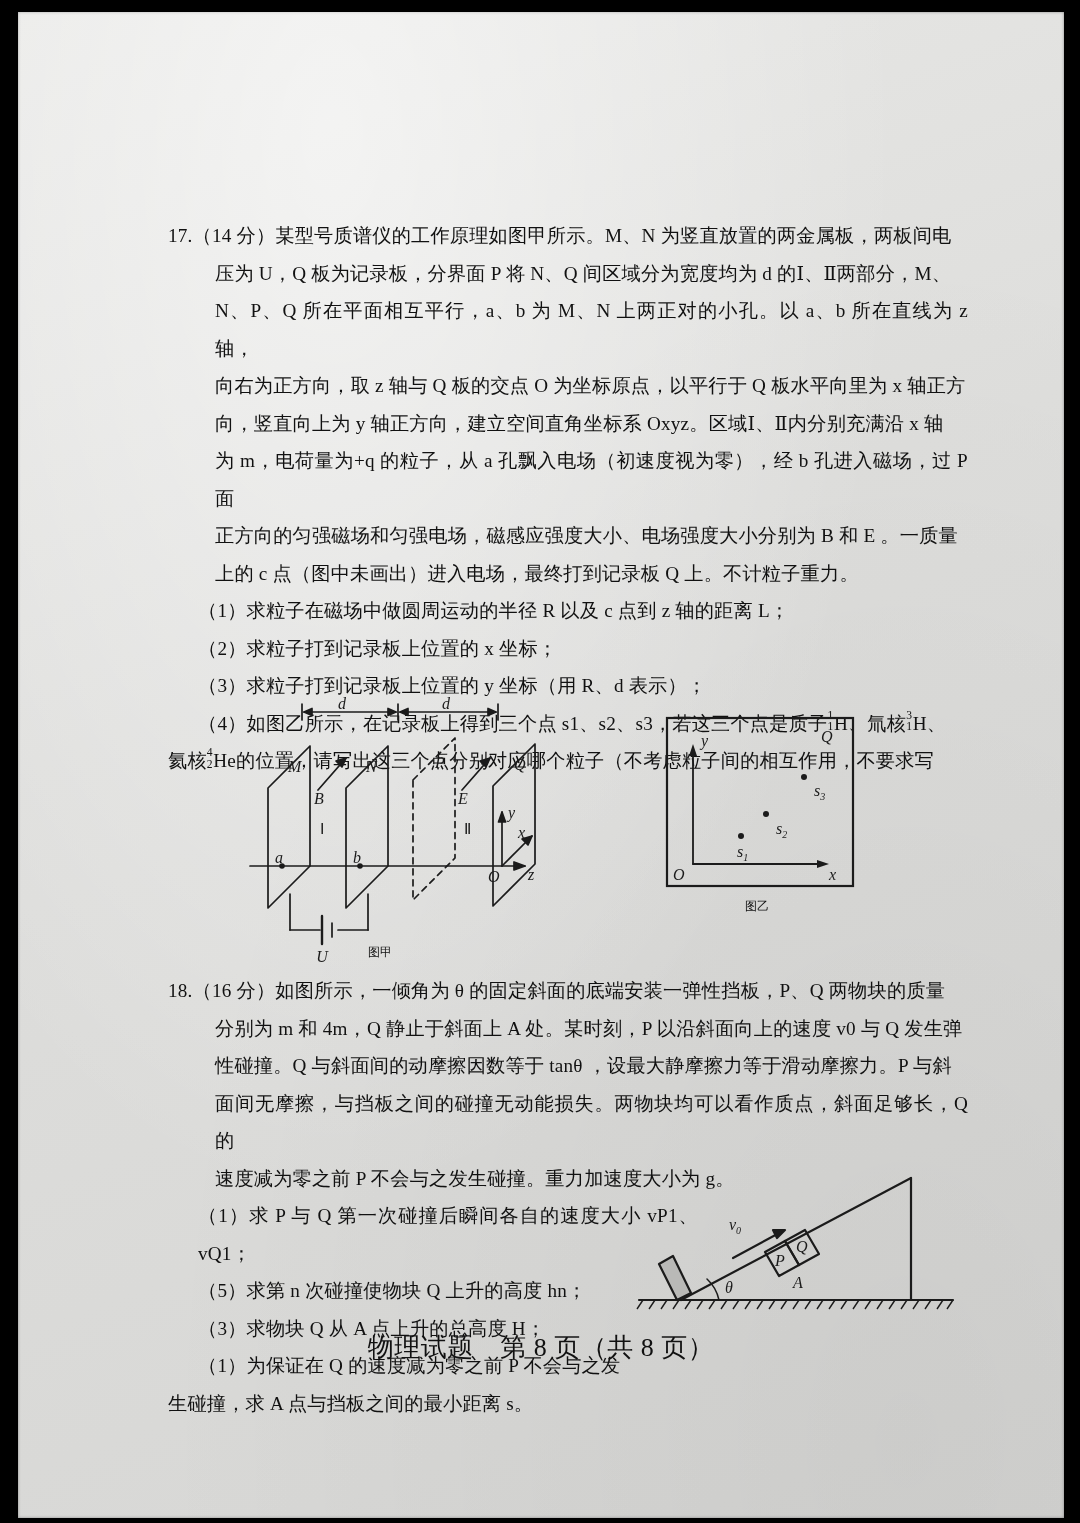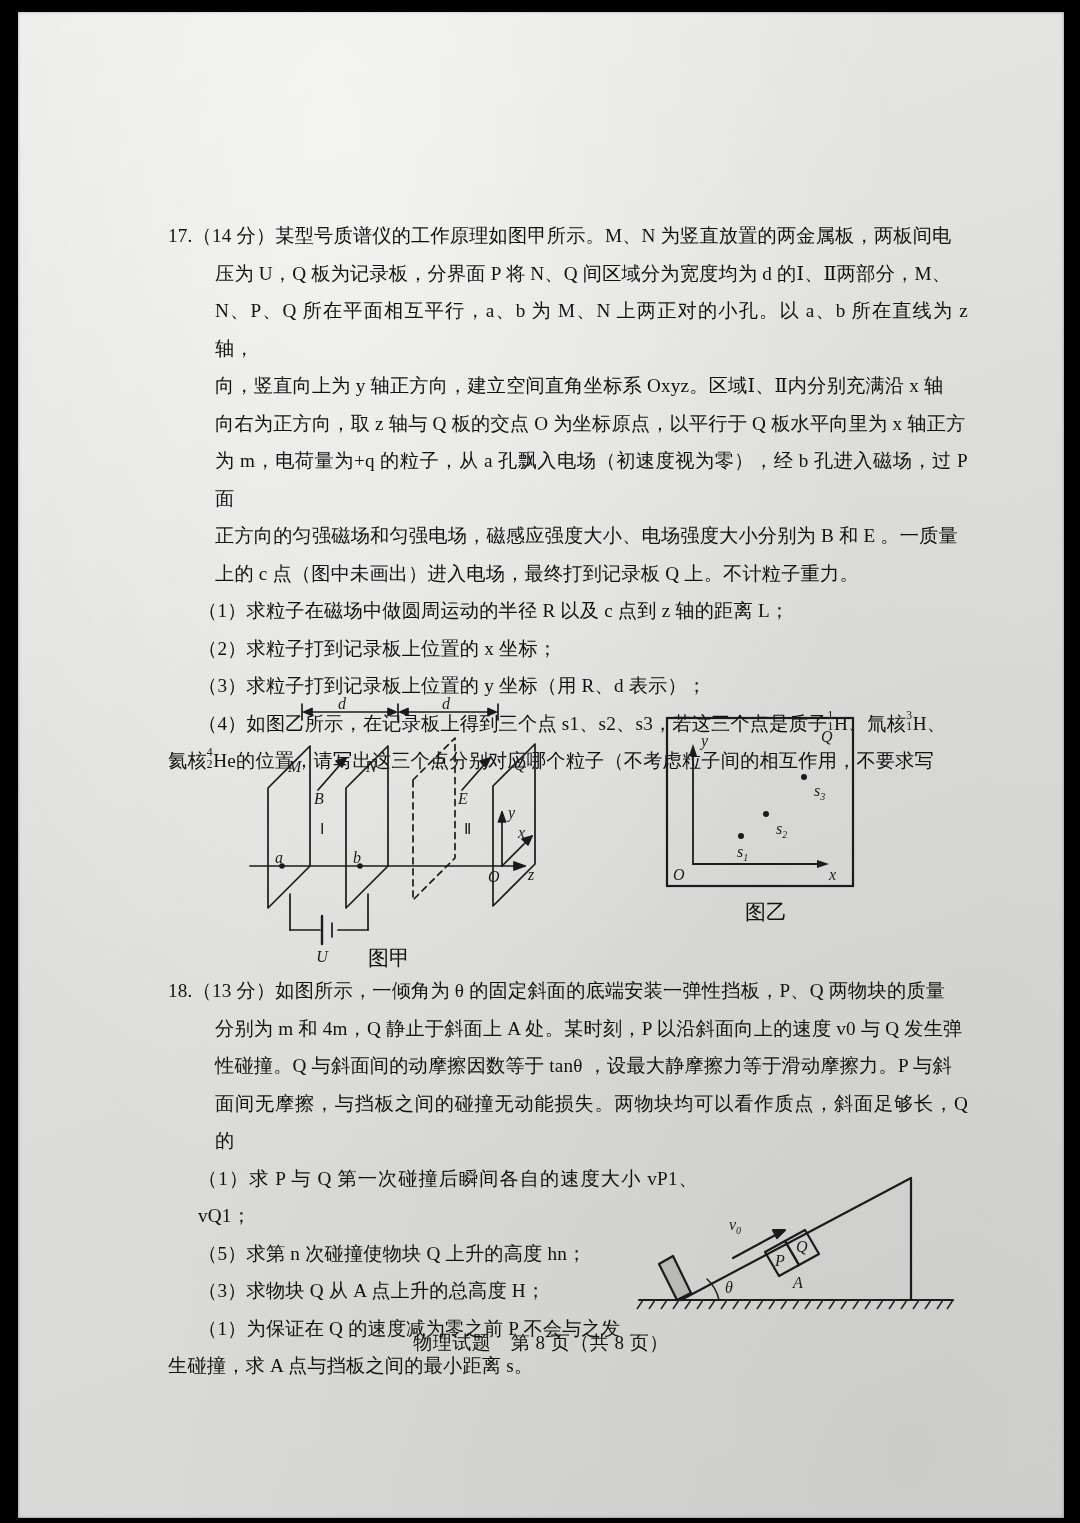--- a/index.html
+++ b/index.html
@@ -27,40 +27,40 @@
 
   .figrow{position:absolute;left:150px;top:686px;width:800px;height:272px;}
 
   .caption{position:absolute;font-size:18px;color:#111;}
 
   
   svg{display:block;overflow:visible;}
   .stroke{stroke:#1b1b1b;fill:none;}
 
   .foot{position:absolute;left:0;right:0;top:1318px;text-align:center;
-        font-size:19px;color:#111;letter-spacing:.5px;}
-
-  .figcap{font-size:21px;}
+        font-size:26px;color:#111;letter-spacing:.5px;}
+
+  .figcap{font-size:12px;}
 </style>
 </head>
 <body>
 
 <div id="page">
   <div id="sheen"></div>
 
   <div class="body-col">
 
     <div class="para hang">
       <span>17.</span><span>（14 分）</span><span>某型号质谱仪的工作原理如图甲所示。M、N 为竖直放置的两金属板，两板间电</span>
     </div>
     <div class="para ind">
       <div>压为 U，Q 板为记录板，分界面 P 将 N、Q 间区域分为宽度均为 d 的Ⅰ、Ⅱ两部分，M、</div>
       <div>N、P、Q 所在平面相互平行，a、b 为 M、N 上两正对的小孔。以 a、b 所在直线为 z 轴，</div>
+      <div>向右为正方向，取 z 轴与 Q 板的交点 O 为坐标原点，以平行于 Q 板水平向里为 x 轴正方</div>
       <div>向，竖直向上为 y 轴正方向，建立空间直角坐标系 Oxyz。区域Ⅰ、Ⅱ内分别充满沿 x 轴</div>
-      <div>向右为正方向，取 z 轴与 Q 板的交点 O 为坐标原点，以平行于 Q 板水平向里为 x 轴正方</div>
       <div>为 m，电荷量为+q 的粒子，从 a 孔飘入电场（初速度视为零），经 b 孔进入磁场，过 P 面</div>
       <div>正方向的匀强磁场和匀强电场，磁感应强度大小、电场强度大小分别为 B 和 E 。一质量</div>
       <div>上的 c 点（图中未画出）进入电场，最终打到记录板 Q 上。不计粒子重力。</div>
     </div>
 
     <div class="para sub-q">（1）求粒子在磁场中做圆周运动的半径 R 以及 c 点到 z 轴的距离 L；</div>
     <div class="para sub-q">（2）求粒子打到记录板上位置的 x 坐标；</div>
     <div class="para sub-q">（3）求粒子打到记录板上位置的 y 坐标（用 R、d 表示）；</div>
 
     <div class="para sub-q" style="padding-left:30px;text-indent:0;">
@@ -168,26 +168,27 @@
           <text x="113" y="120"><tspan>s</tspan><tspan dy="4" font-size="10">2</tspan></text>
           <text x="151" y="82"><tspan>s</tspan><tspan dy="4" font-size="10">3</tspan></text>
         </g>
       </svg>
       <div class="caption figcap" style="left:82px;top:184px;">图乙</div>
     </div>
   </div>
 
   <div class="body-col" style="top:960px;">
     <div class="para hang">
-      <span>18.</span><span>（13 分）</span><span>如图所示，一倾角为 θ 的固定斜面的底端安装一弹性挡板，P、Q 两物块的质量</span>
+      <span>18.</span><span>（16 分）</span><span>如图所示，一倾角为 θ 的固定斜面的底端安装一弹性挡板，P、Q 两物块的质量</span>
     </div>
     <div class="para ind">
       <div>分别为 m 和 4m，Q 静止于斜面上 A 处。某时刻，P 以沿斜面向上的速度 v0 与 Q 发生弹</div>
       <div>性碰撞。Q 与斜面间的动摩擦因数等于 tanθ ，设最大静摩擦力等于滑动摩擦力。P 与斜</div>
       <div>面间无摩擦，与挡板之间的碰撞无动能损失。两物块均可以看作质点，斜面足够长，Q 的</div>
+      <div>速度减为零之前 P 不会与之发生碰撞。重力加速度大小为 g。</div>
     </div>
     <div class="para sub-q" style="width:500px;">（1）求 P 与 Q 第一次碰撞后瞬间各自的速度大小 vP1、vQ1；</div>
     <div class="para sub-q" style="width:500px;">（5）求第 n 次碰撞使物块 Q 上升的高度 hn；</div>
     <div class="para sub-q" style="width:500px;">（3）求物块 Q 从 A 点上升的总高度 H；</div>
     <div class="para sub-q" style="width:500px;">（1）为保证在 Q 的速度减为零之前 P 不会与之发</div>
     <div class="para">生碰撞，求 A 点与挡板之间的最小距离 s。</div>
   </div>
 
   <div style="position:absolute;left:615px;top:1148px;width:330px;height:155px;">
     <svg width="330" height="155" viewBox="0 0 330 155">

